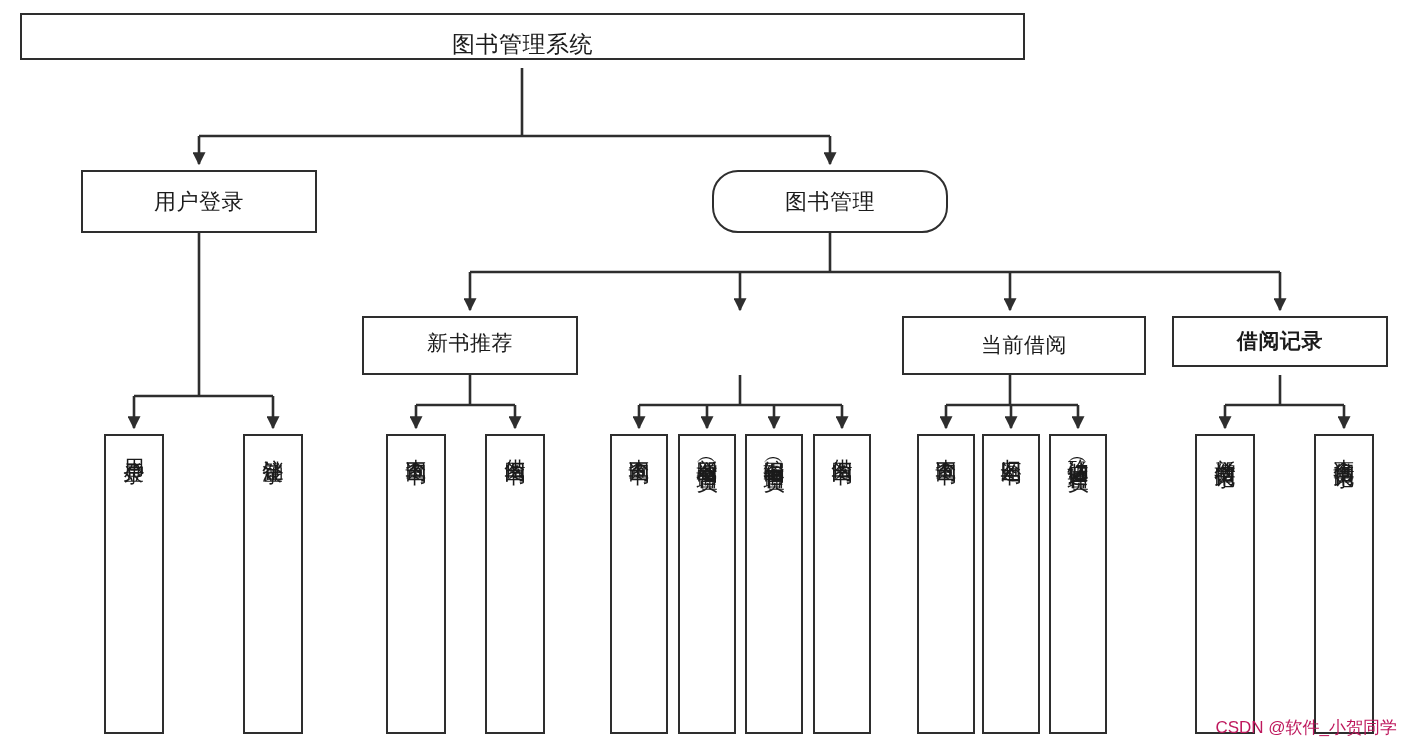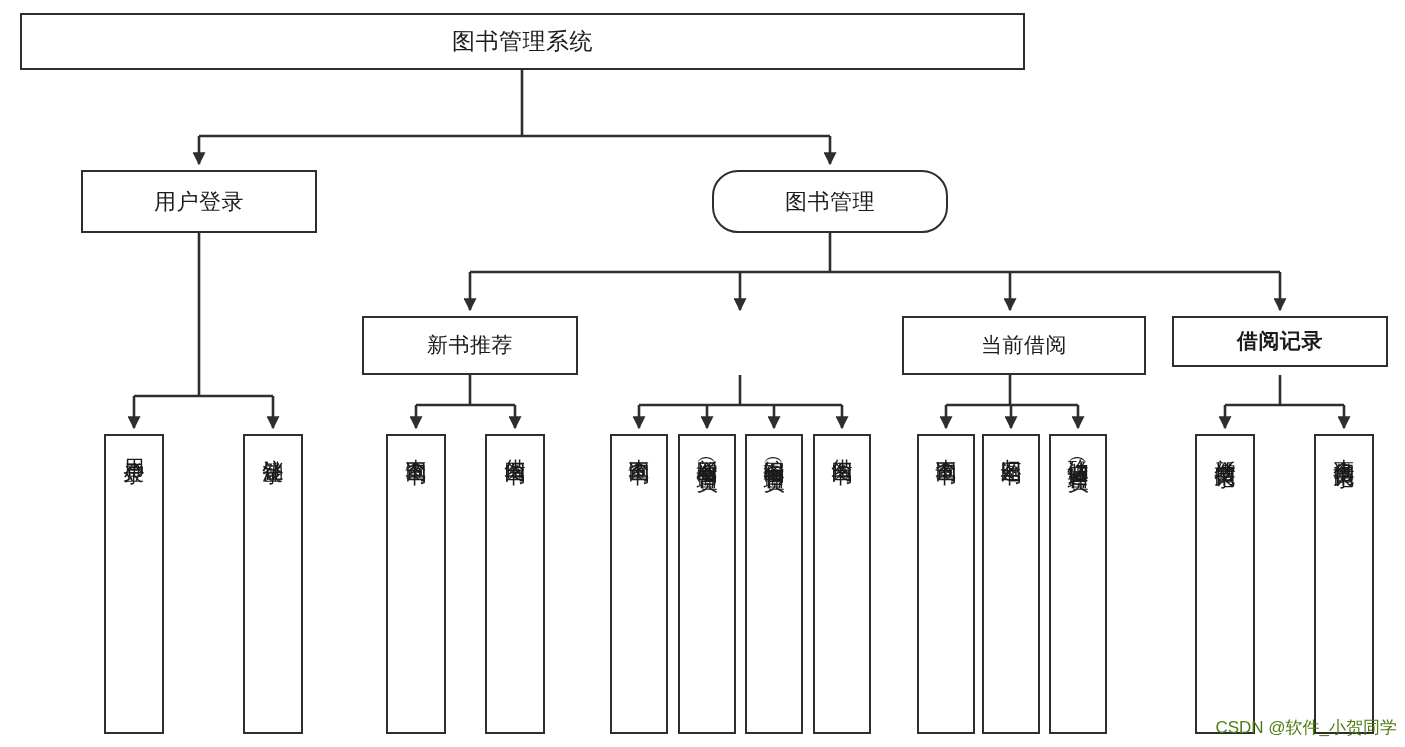--- a/index.html
+++ b/index.html
@@ -61,21 +61,21 @@
     font-size: 21px;
     line-height: 1.05;
     letter-spacing: 2px;
     white-space: nowrap;
   }
   .watermark {
     position: absolute;
     right: 8px;
     bottom: 8px;
     font-size: 17px;
-    color: #4d7c0f;
+    color: #be185d;
     z-index: 5;
     white-space: nowrap;
     user-select: none;
   }
 </style>
 </head>
 <body>
 
 <div id="diagram-canvas">
 
@@ -122,32 +122,32 @@
       <path d="M 1011 405 L 1011 428" marker-end="url(#arrow)"></path>
       <path d="M 1078 405 L 1078 428" marker-end="url(#arrow)"></path>
 
       <path d="M 1280 375 L 1280 405"></path>
       <path d="M 1225 405 L 1344 405"></path>
       <path d="M 1225 405 L 1225 428" marker-end="url(#arrow)"></path>
       <path d="M 1344 405 L 1344 428" marker-end="url(#arrow)"></path>
     </g>
   </svg>
 
-  <div class="node horiz root" style="left:20px; top:13px; width:1005px; height:57px;">
+  <div class="node horiz root" style="left:20px; top:13px; width:1005px; height:47px;align-items:flex-end;">
     <span class="node-label">图书管理系统</span>
   </div>
 
   <div class="node horiz level2" style="left:81px; top:170px; width:236px; height:63px;">
     <span class="node-label">用户登录</span>
   </div>
   <div class="node horiz level2" style="left:712px; top:170px; width:236px; height:63px;border-radius:26px;">
     <span class="node-label">图书管理</span>
   </div>
 
-  <div class="node horiz level3" style="left:362px; top:316px; width:216px; height:59px;">
+  <div class="node horiz level3" style="left:362px; top:316px; width:216px; height:59px;font-family:Liberation Mono, monospace;">
     <span class="node-label">新书推荐</span>
   </div>
   <div class="node horiz level3" style="left:902px; top:316px; width:244px; height:59px;">
     <span class="node-label">当前借阅</span>
   </div>
   <div class="node horiz level3" style="left:1172px; top:316px; width:216px; height:51px;font-weight:bold;">
     <span class="node-label">借阅记录</span>
   </div>
 
   <div class="node vert" style="left:104px; top:434px; width:60px; height:300px;">

